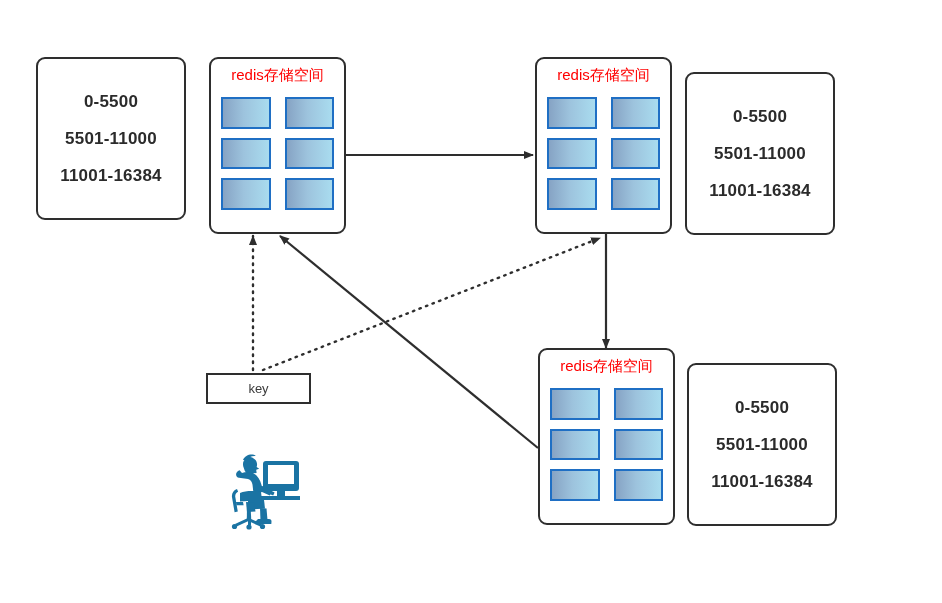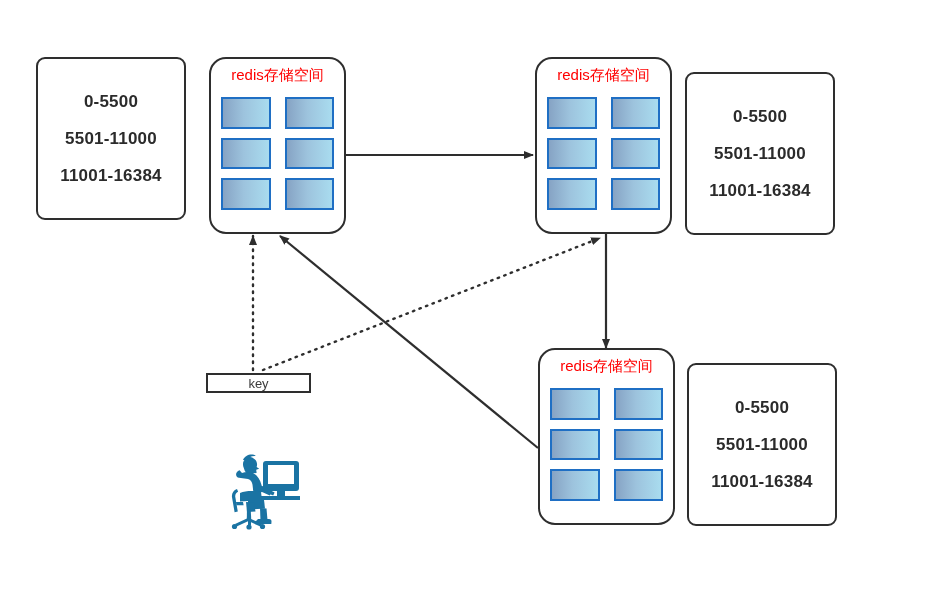--- a/index.html
+++ b/index.html
@@ -46,21 +46,21 @@
     letter-spacing: 0.2px;
     margin: 10px 0;
     white-space: nowrap;
   }
 
   
   .node {
     position: absolute;
     box-sizing: border-box;
     border: 2px solid #2e2e2e;
-    border-radius: 17px;
+    border-radius: 9px;
     background: #ffffff;
   }
   .node-title {
     position: absolute;
     left: 0;
     right: 0;
     top: 7px;
     text-align: center;
     color: #ff0000;
     font-size: 15px;
@@ -177,21 +177,21 @@
       <div class="slot"></div>
     </div>
   </div>
 
   <div class="range-box" style="left:687px; top:363px; width:150px; height:163px;">
     <div class="range-line">0-5500</div>
     <div class="range-line">5501-11000</div>
     <div class="range-line">11001-16384</div>
   </div>
 
-  <div class="key-box" style="left:206px; top:373px; width:105px; height:20px;">key</div>
+  <div class="key-box" style="left:206px; top:373px; width:105px; height:31px;">key</div>
 
   <svg class="user-icon" style="left:222px; top:445px;" width="90" height="90" viewBox="0 0 90 90" xmlns="http://www.w3.org/2000/svg">
     <g fill="#1a73a3">
 
       <path d="M44 16 h30 a3 3 0 0 1 3 3 v24 a3 3 0 0 1 -3 3 h-30 a3 3 0 0 1 -3 -3
                v-24 a3 3 0 0 1 3 -3 z"></path>
 
       <rect x="46" y="20" width="26" height="19" fill="#ffffff"></rect>
 
       <path d="M55 46 h8 v5 h-8 z"></path>

